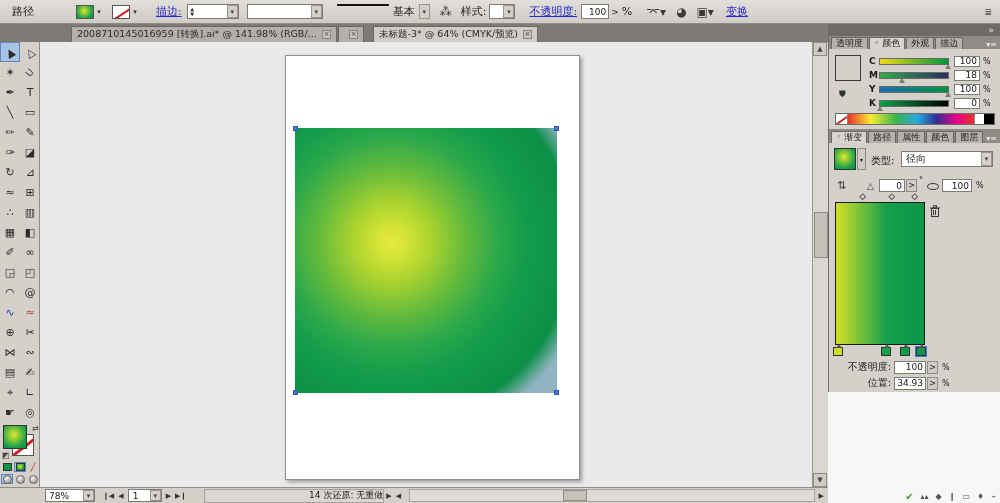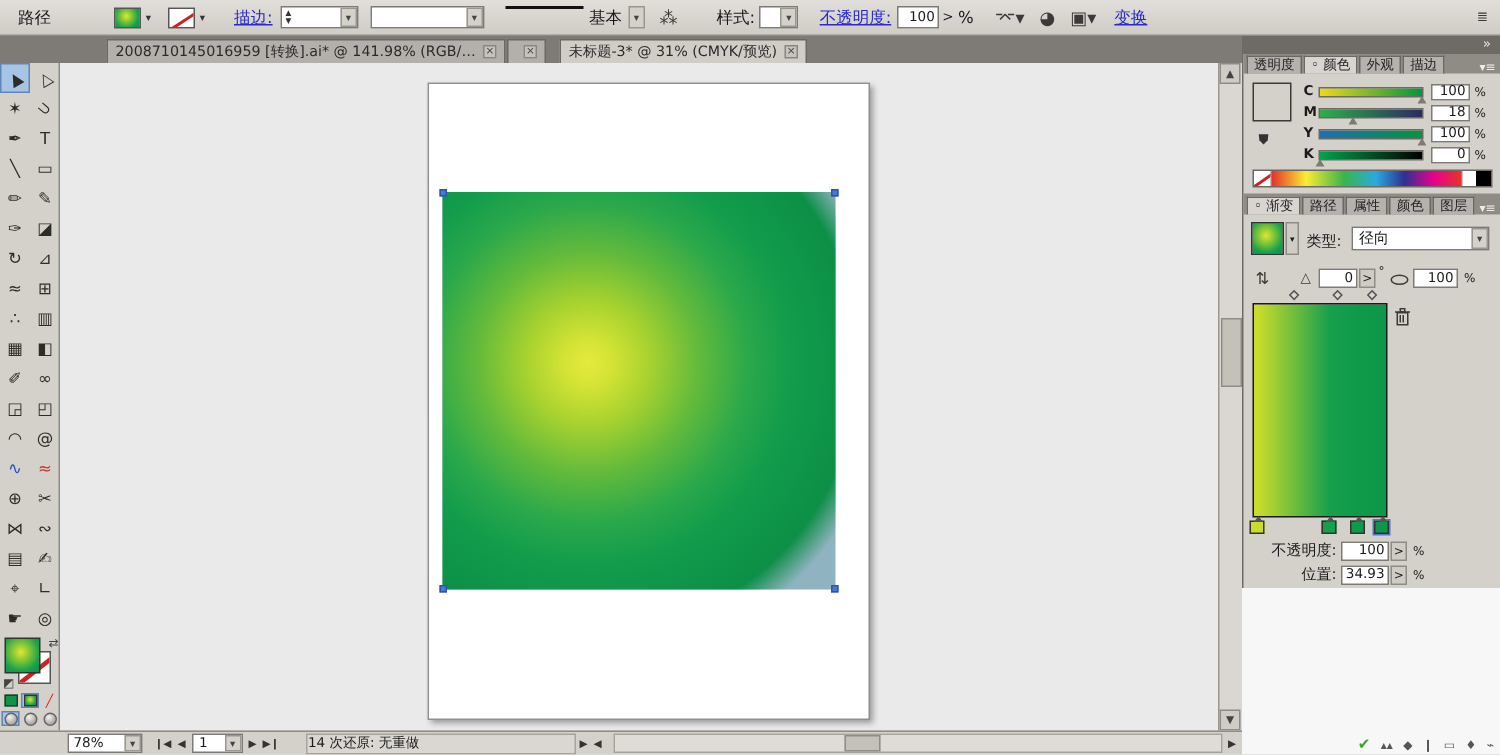--- a/index.html
+++ b/index.html
@@ -119,21 +119,21 @@
            display:flex; align-items:center; justify-content:center; margin-left:1px; }
   .g-pct { margin-left:4px; font-size:8px; }
 
   
   #status-bar { left:0; top:487px; width:828px; height:16px; background:#d4d1cb; border-top:1px solid #8f8c86;
                 display:flex; align-items:center; font-size:9px; }
   #zoom-dd { width:50px; height:13px; margin-left:45px; padding-left:3px; }
   .nav-btn { font-size:7px; color:#333; margin:0 2px; }
   #ab-dd { width:34px; height:13px; padding-left:4px; margin:0 2px; }
   #undo-area { width:180px; height:14px; margin-left:16px; background:#dad7d2; border:1px solid #a7a49e;
-               display:flex; align-items:center; justify-content:flex-start; }
+               display:flex; align-items:center; justify-content:flex-end; }
   #hscroll { flex:1; height:13px; margin:0 2px 0 6px; background:#dfdcd7; border:1px solid #a7a49e; position:relative; }
   #hthumb { position:absolute; left:38%; top:0; width:24px; height:11px; background:#c4c1bb; border:1px solid #8f8c86; }
   #desktop { left:828px; top:392px; width:172px; height:111px; background:#f7f7f7; }
   #taskbar-icons { position:absolute; bottom:1px; right:4px; display:flex; gap:7px; align-items:center;
                    font-size:8px; color:#555; }
   #taskbar-icons .green { color:#3aa32a; font-weight:bold; font-size:10px; }
 </style>
 </head>
 <body>
 
@@ -157,21 +157,21 @@
   </div>
   <div class="field" style="width:76px;height:15px;margin-left:8px">
     <span class="ddarrow" style="margin-left:auto">▾</span>
   </div>
   <div style="display:flex;align-items:flex-start;margin-left:14px">
     <span style="display:inline-block;width:52px;height:2px;background:#111"></span>
     <span style="margin:0 4px">基本</span>
     <span class="ddarrow" style="height:15px">▾</span>
   </div>
   <span class="cb-icon" style="margin-left:10px">⁂</span>
-  <span style="margin-left:26px">样式:</span>
+  <span style="margin-left:9px">样式:</span>
   <div class="field" style="width:26px;height:15px;margin-left:3px">
     <span class="ddarrow" style="margin-left:auto">▾</span>
   </div>
   <span class="link" style="margin-left:14px">不透明度:</span>
   <div class="field" style="width:28px;height:15px;margin-left:4px;justify-content:flex-end;padding-right:2px">
     <span>100</span>
   </div>
   <span style="margin-left:2px;font-size:9px">&gt;</span>
   <span style="margin-left:3px">%</span>
   <span class="cb-icon" style="margin-left:14px">⌤▾</span>
@@ -183,21 +183,21 @@
 
 <div id="tab-bar" class="abs">
     <div class="doc-tab">
       <span>2008710145016959 [转换].ai* @ 141.98% (RGB/…</span>
       <span class="tab-close">×</span>
     </div>
     <div class="doc-tab">
       <span class="tab-close">×</span>
     </div>
     <div class="doc-tab active">
-      <span>未标题-3* @ 31% (CMYK/预览)</span>
+      <span>未标题-3* @ 64% (CMYK/预览)</span>
       <span class="tab-close">×</span>
     </div>
   </div>
 <div id="dock-header" class="abs">
   <span>»</span>
 </div>
 
 <div id="toolbar" class="abs">
   <div id="tools">
       <div class="tool active">

